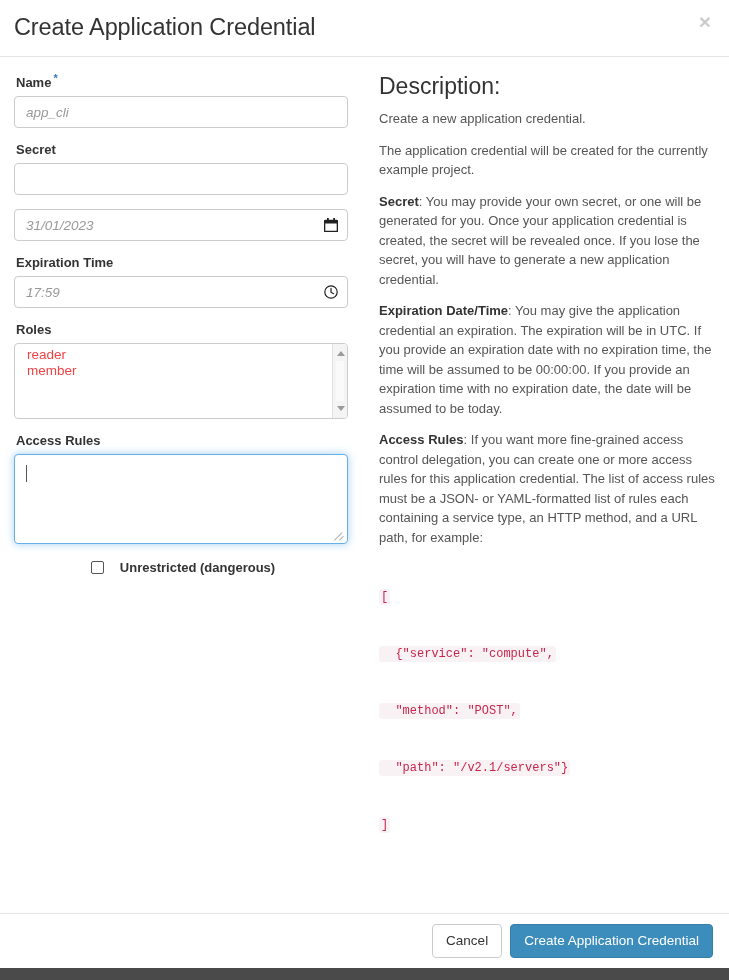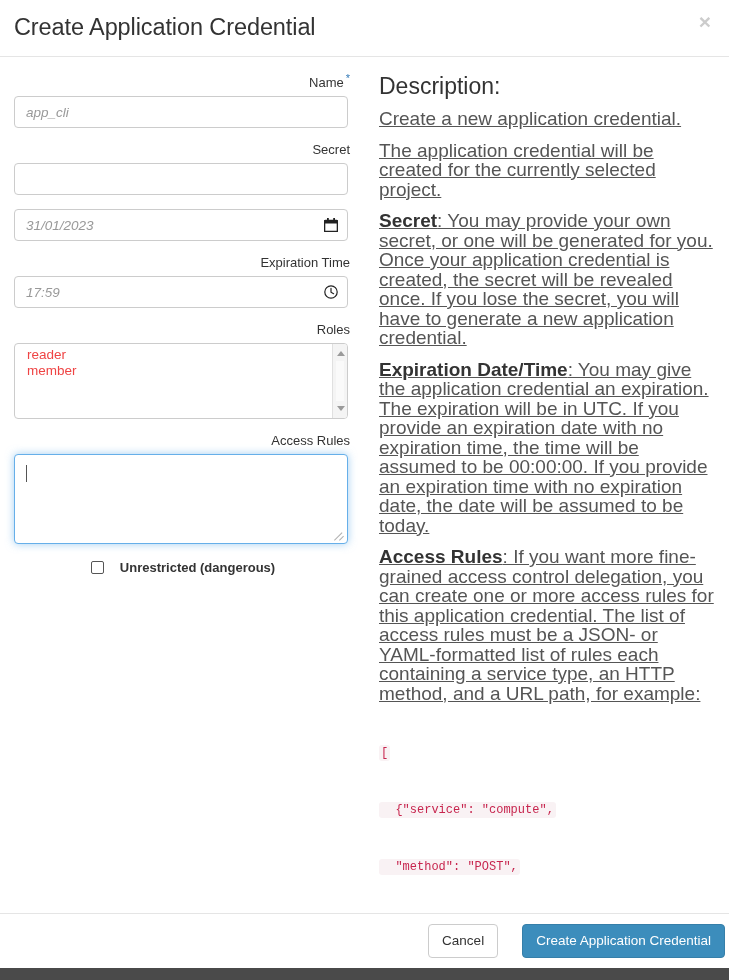--- a/index.html
+++ b/index.html
@@ -67,25 +67,24 @@
   .col-desc {
     flex: 1 1 auto;
     padding-left: 15px;
     padding-top: 2px;
   }
   
   .form-group { margin-bottom: 14px; }
   .form-label {
     display: block;
     font-size: 13px;
-    font-weight: 400;
+    font-weight: 700;
     color: #333333;
     margin: 0 0 5px 2px;
     line-height: 16px;
-    text-align: right;
   }
   .req-star {
     color: #337ab7;
     font-size: 11px;
     vertical-align: super;
     margin-left: 2px;
   }
   .form-control {
     display: block;
     width: 334px;
@@ -226,25 +225,24 @@
 
   
   .desc-title {
     font-size: 23px;
     font-weight: 400;
     color: #333333;
     margin: 0 0 9px 0;
     line-height: 28px;
   }
   .desc-p {
-    font-size: 19px;
+    font-size: 13px;
     line-height: 19.5px;
     color: #555555;
     margin: 0 0 12px 0;
-    text-decoration: underline;
   }
   .desc-p b { color: #333333; font-weight: 700; }
   .code-block {
     margin: 0 0 4px 0;
     font-family: "Liberation Mono", monospace;
     font-size: 12px;
     line-height: 19px;
     color: #c7254e;
     white-space: pre;
   }
@@ -258,22 +256,22 @@
   }
 
   
   .modal-footer {
     flex: 0 0 auto;
     height: 55px;
     border-top: 1px solid #e5e5e5;
     display: flex;
     align-items: center;
     justify-content: flex-end;
-    padding-right: 4px;
-    gap: 24px;
+    padding-right: 16px;
+    gap: 8px;
   }
   .btn {
     font-family: "Liberation Sans", sans-serif;
     font-size: 13.5px;
     line-height: 18px;
     border-radius: 4px;
     padding: 7px 13px;
     cursor: pointer;
   }
   .btn-default {
@@ -377,21 +375,21 @@
         <span class="cb"></span>
         <span class="cb-label">Unrestricted (dangerous)</span>
       </div>
 
     </div>
 
     <div class="col-desc">
       <h2 class="desc-title">Description:</h2>
 
       <p class="desc-p"><span>Create a new application credential.</span></p>
-      <p class="desc-p"><span>The application credential will be created for the currently selected project.</span></p>
+      <p class="desc-p"><span>The application credential will be created for the currently example project.</span></p>
       <p class="desc-p"><b>Secret</b><span>: You may provide your own secret, or one will be generated for you. Once your application credential is created, the secret will be revealed once. If you lose the secret, you will have to generate a new application credential.</span></p>
       <p class="desc-p"><b>Expiration Date/Time</b><span>: You may give the application credential an expiration. The expiration will be in UTC. If you provide an expiration date with no expiration time, the time will be assumed to be 00:00:00. If you provide an expiration time with no expiration date, the date will be assumed to be today.</span></p>
       <p class="desc-p" style="margin-bottom:3px"><b>Access Rules</b><span>: If you want more fine-grained access control delegation, you can create one or more access rules for this application credential. The list of access rules must be a JSON- or YAML-formatted list of rules each containing a service type, an HTTP method, and a URL path, for example:</span></p>
 
       <div class="code-block">
         <span class="ln"><span>[</span></span>
         <span class="ln"><span>  {"service": "compute",</span></span>
         <span class="ln"><span>  "method": "POST",</span></span>
         <span class="ln"><span>  "path": "/v2.1/servers"}</span></span>
         <span class="ln"><span>]</span></span>

